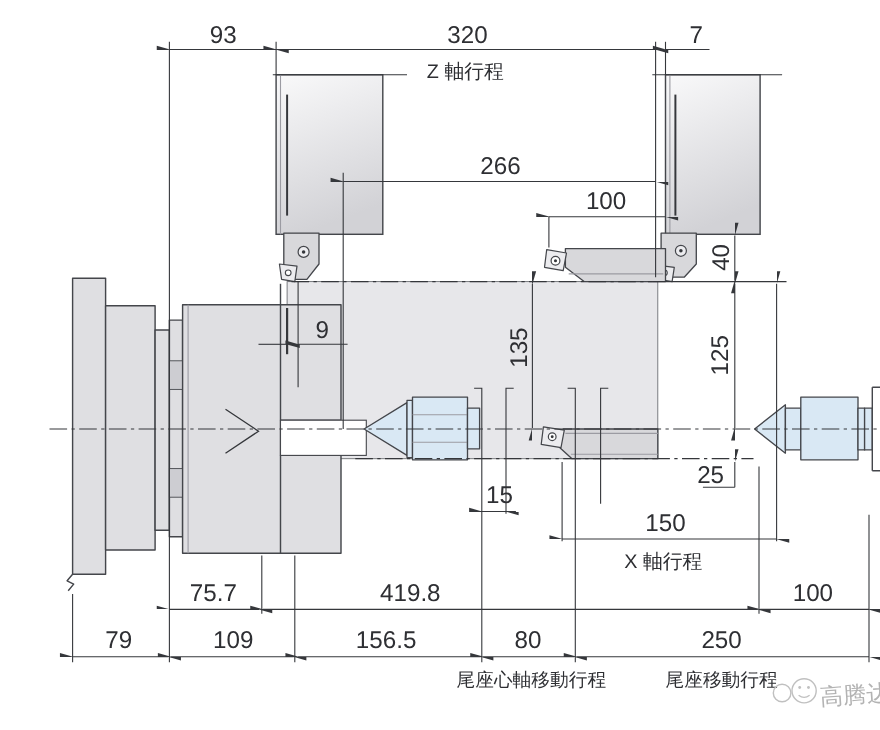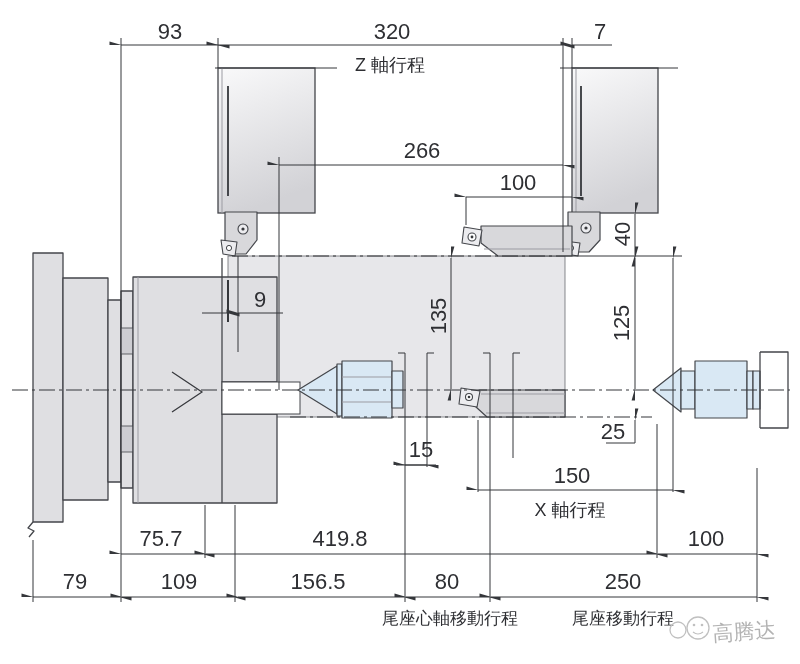--- a/index.html
+++ b/index.html
@@ -1,20 +1,20 @@
 <!DOCTYPE html>
 <html style="--line: #35373b; --outline: #44464b; --envelope-fill: #e7e7ea; --machine-fill: #dfdfe2; --tool-fill: #d8d8db; --insert-fill: #ececef; --center-fill: #d9e8f4; --watermark-gray: #b3b3b3;"><head>
 <meta charset="utf-8">
 <style>
   :root{
     --line:#35373b; --outline:#44464b; --envelope-fill:#e7e7ea; --machine-fill:#dfdfe2;
     --tool-fill:#d8d8db; --insert-fill:#ececef; --center-fill:#d9e8f4; --watermark-gray:#b3b3b3;
   }
   html,body{margin:0;padding:0;background:#ffffff;}
-  .stage{width:668px;height:664px;background:#fff;position:relative;font-family:"Liberation Sans",sans-serif;}
+  .stage{width:668px;height:664px;background:#fff;position:relative;font-family:"Liberation Sans",sans-serif;padding-left:33px;}
   svg{display:block;}
   .ext{stroke:var(--line);stroke-width:1;fill:none;}
   .dim{stroke:var(--line);stroke-width:1;fill:none;}
   .cl{stroke:var(--line);stroke-width:1.1;fill:none;stroke-dasharray:16 4 3 4;}
   .out{stroke:var(--outline);stroke-width:1.3;fill:none;stroke-linejoin:round;}
   .machine{fill:var(--machine-fill);stroke:var(--outline);stroke-width:1.3;stroke-linejoin:round;}
   .tool{fill:var(--tool-fill);stroke:var(--outline);stroke-width:1.2;stroke-linejoin:round;}
   .insert{fill:var(--insert-fill);stroke:var(--outline);stroke-width:1.1;stroke-linejoin:round;}
   .bluepart{fill:var(--center-fill);stroke:var(--outline);stroke-width:1.2;stroke-linejoin:round;}
   .thinline{stroke:#9b9ba2;stroke-width:1;fill:none;}

